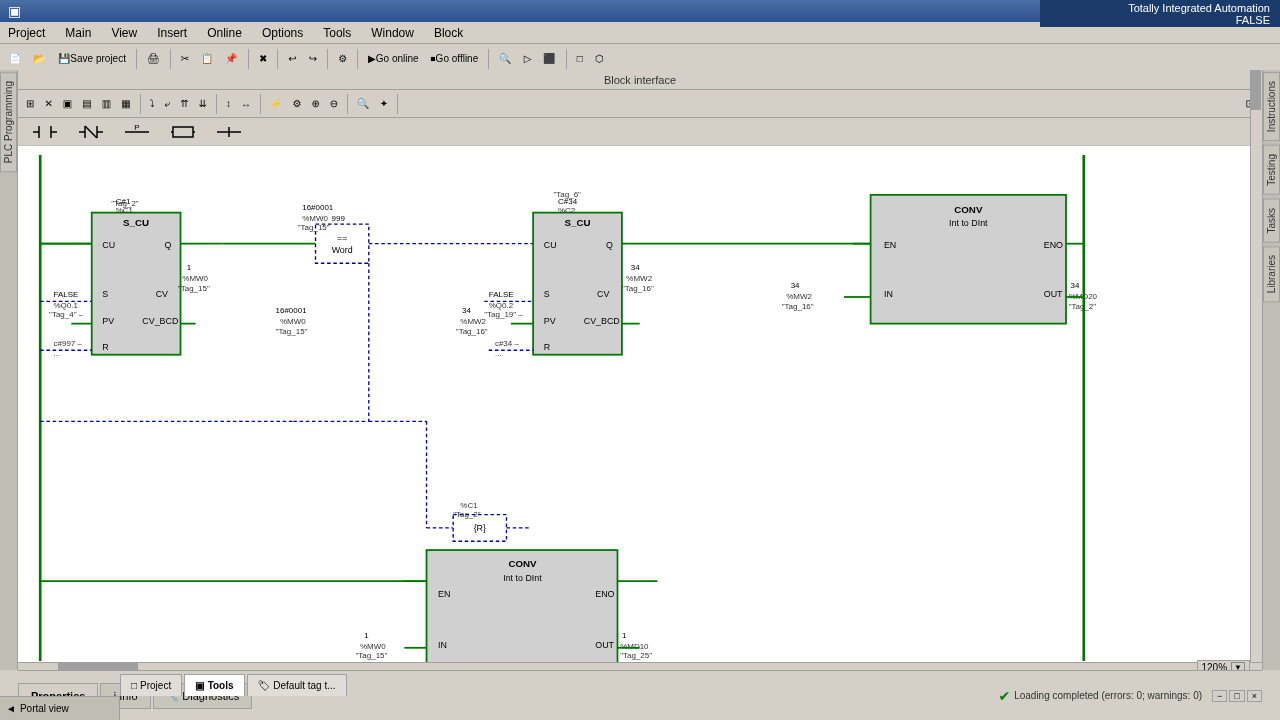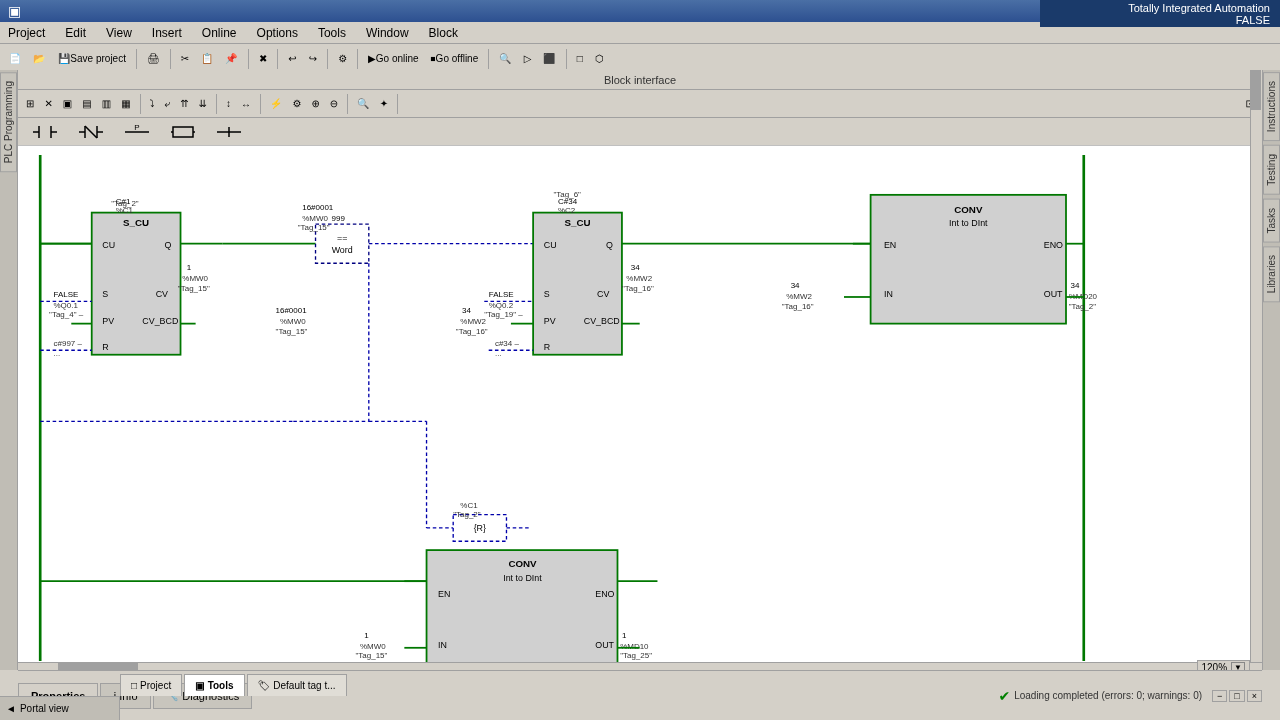--- a/index.html
+++ b/index.html
@@ -368,21 +368,21 @@
   </div>
 </div>
 
 <div id="tia-logo">
   <span>Totally Integrated Automation</span>
   <span>FALSE</span>
 </div>
 
 <div id="menubar">
   <span class="menu-item">Project</span>
-  <span class="menu-item">Edit</span>
+  <span class="menu-item">Main</span>
   <span class="menu-item">View</span>
   <span class="menu-item">Insert</span>
   <span class="menu-item">Online</span>
   <span class="menu-item">Options</span>
   <span class="menu-item">Tools</span>
   <span class="menu-item">Window</span>
   <span class="menu-item">Block</span>
 </div>
 
 <div id="toolbar" style="margin-top:0;">

